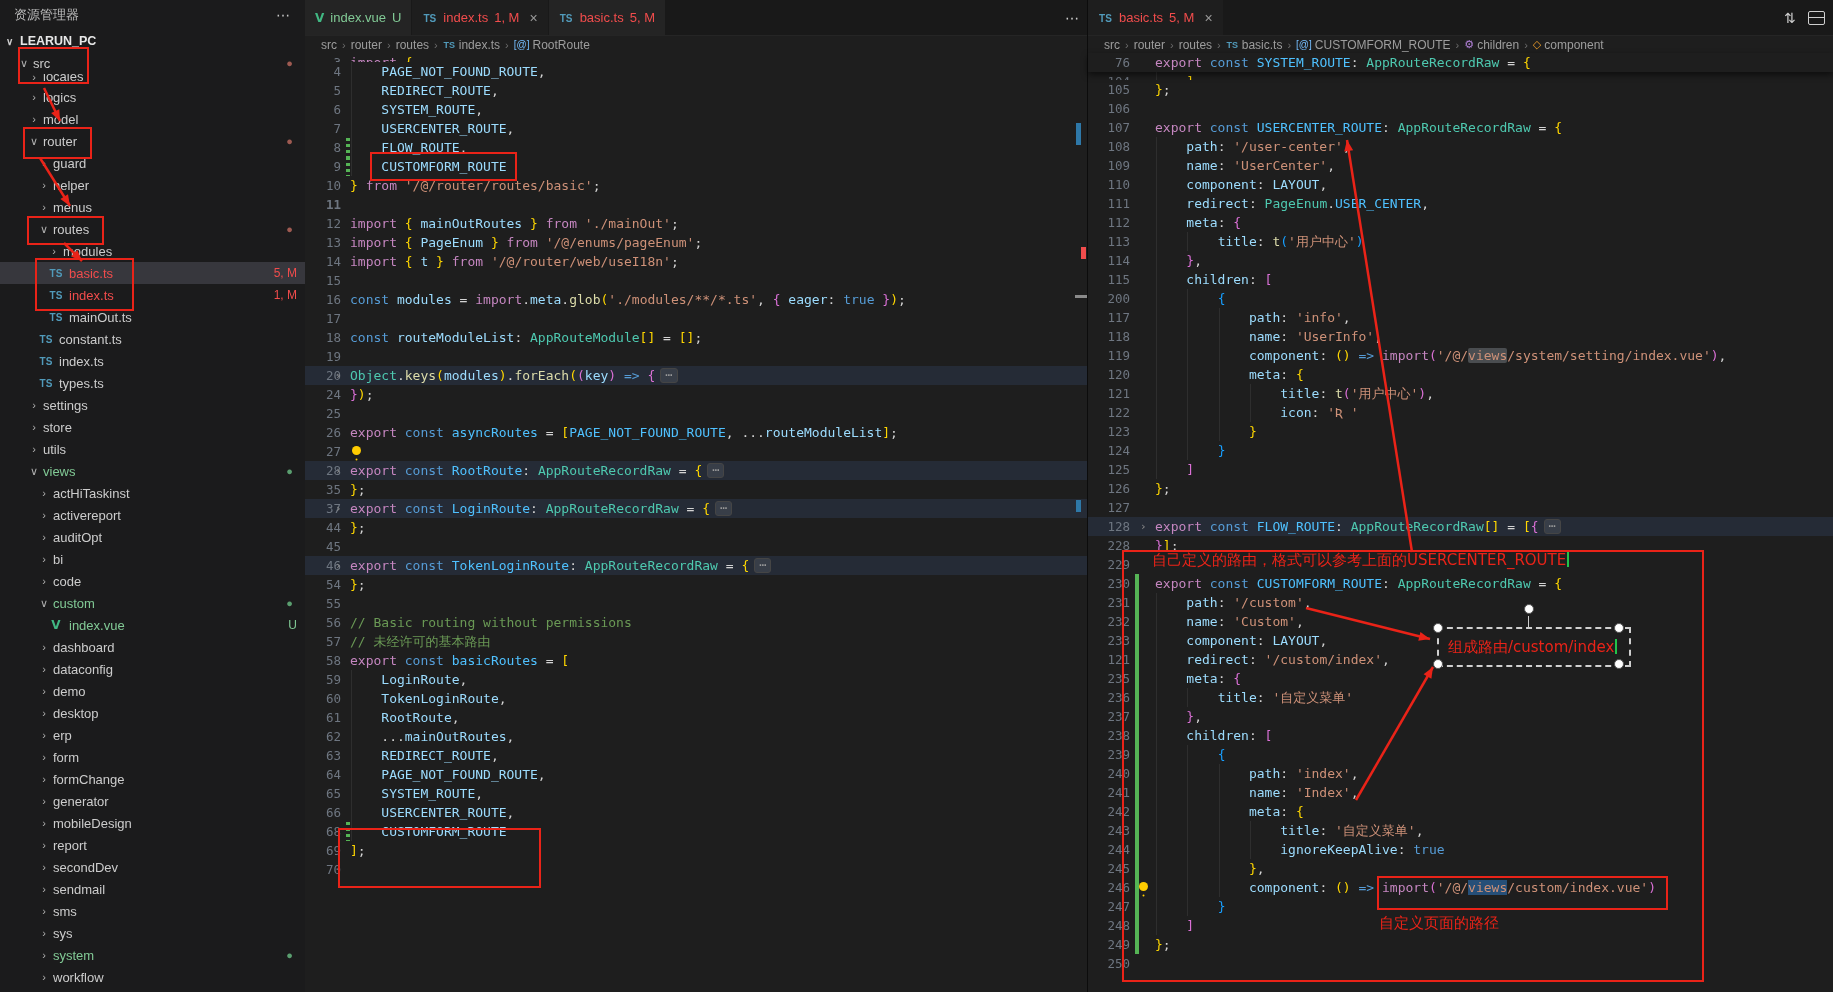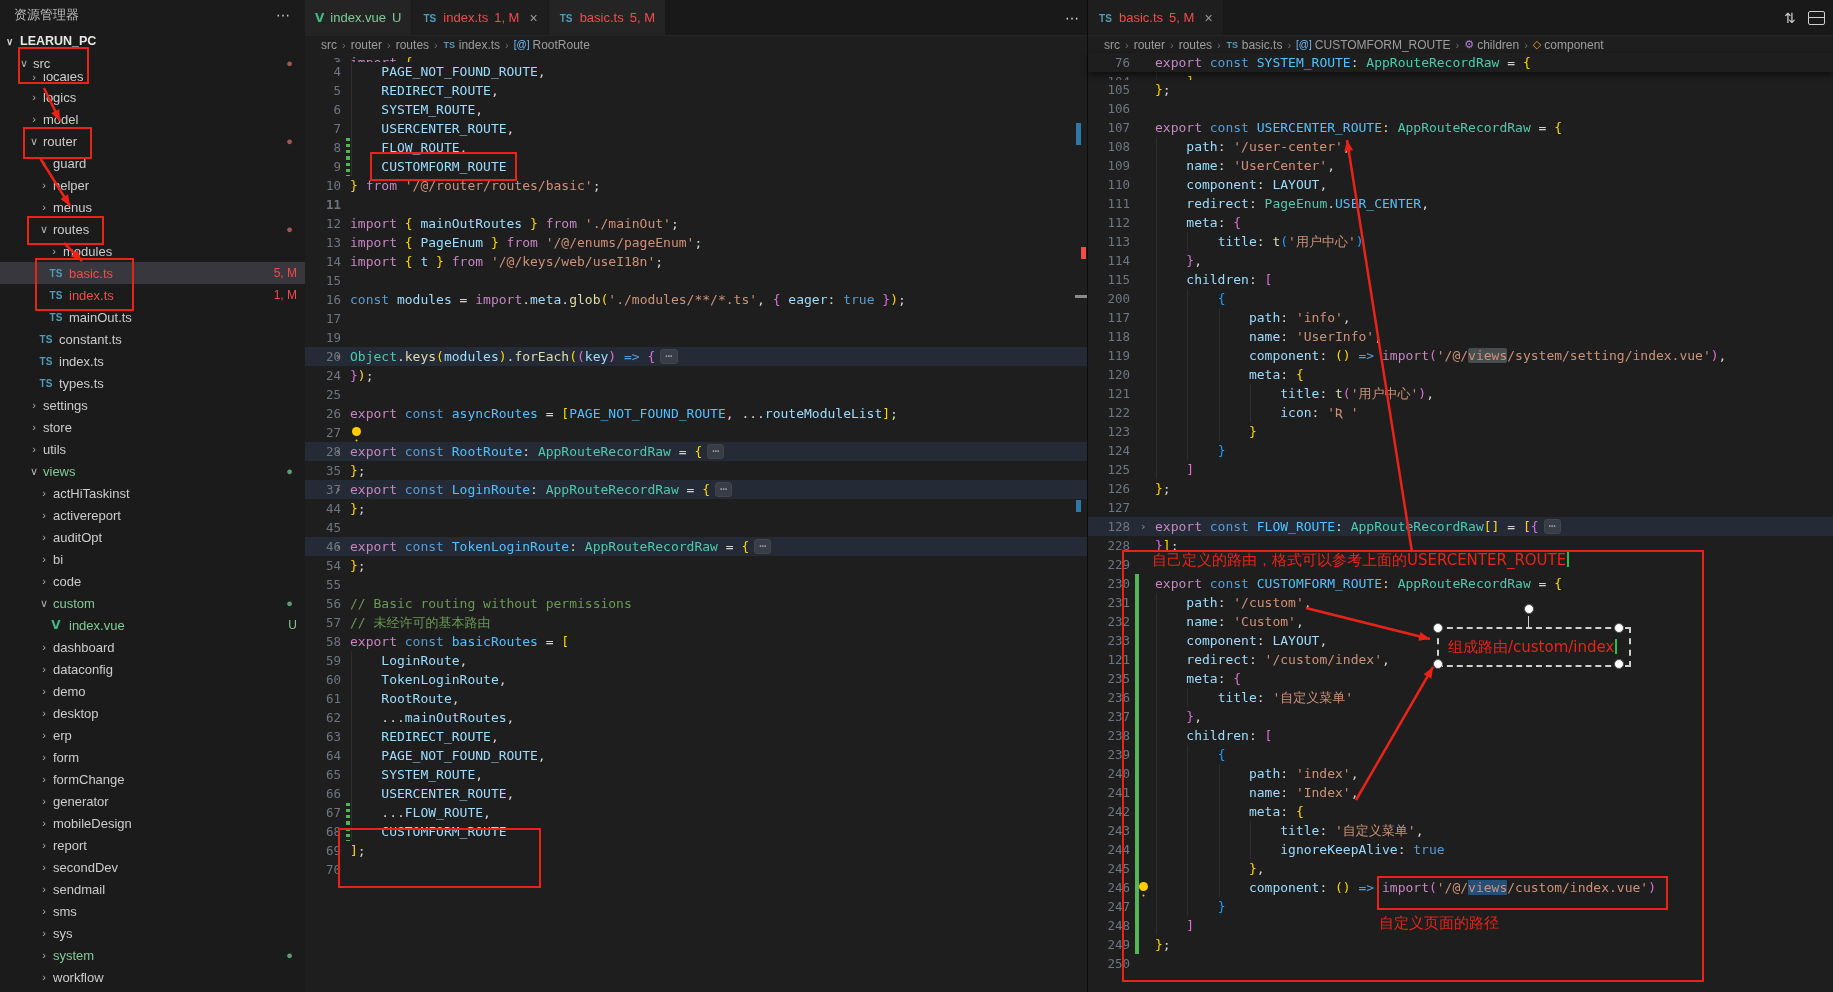--- a/index.html
+++ b/index.html
@@ -402,24 +402,25 @@
         <div class="row"><span class="num" style="width: 36px;">4</span><span class="guide" style="left: 46px;"></span><span class="codeline" style="left: 45px;"><span class="tk-d">    </span><span class="tk-v">PAGE_NOT_FOUND_ROUTE</span><span class="tk-d">,</span></span></div>
         <div class="row"><span class="num" style="width: 36px;">5</span><span class="guide" style="left: 46px;"></span><span class="codeline" style="left: 45px;"><span class="tk-d">    </span><span class="tk-v">REDIRECT_ROUTE</span><span class="tk-d">,</span></span></div>
         <div class="row"><span class="num" style="width: 36px;">6</span><span class="guide" style="left: 46px;"></span><span class="codeline" style="left: 45px;"><span class="tk-d">    </span><span class="tk-v">SYSTEM_ROUTE</span><span class="tk-d">,</span></span></div>
         <div class="row"><span class="num" style="width: 36px;">7</span><span class="guide" style="left: 46px;"></span><span class="codeline" style="left: 45px;"><span class="tk-d">    </span><span class="tk-v">USERCENTER_ROUTE</span><span class="tk-d">,</span></span></div>
         <div class="row"><span class="num" style="width: 36px;">8</span><span class="gbar dash" style="left: 41px;"></span><span class="guide" style="left: 46px;"></span><span class="codeline" style="left: 45px;"><span class="tk-d">    </span><span class="tk-v">FLOW_ROUTE</span><span class="tk-d">,</span></span></div>
         <div class="row"><span class="num" style="width: 36px;">9</span><span class="gbar dash" style="left: 41px;"></span><span class="guide" style="left: 46px;"></span><span class="codeline" style="left: 45px;"><span class="tk-d">    </span><span class="tk-v">CUSTOMFORM_ROUTE</span></span></div>
         <div class="row"><span class="num" style="width: 36px;">10</span><span class="codeline" style="left: 45px;"><span class="tk-y">}</span><span class="tk-k"> from </span><span class="tk-s">'/@/router/routes/basic'</span><span class="tk-d">;</span></span></div>
         <div class="row"><span class="num" style="width: 36px; font-weight: bold;">11</span><span class="codeline" style="left: 45px;"></span></div>
         <div class="row"><span class="num" style="width: 36px;">12</span><span class="codeline" style="left: 45px;"><span class="tk-k">import </span><span class="tk-y">{ </span><span class="tk-v">mainOutRoutes</span><span class="tk-y"> }</span><span class="tk-k"> from </span><span class="tk-s">'./mainOut'</span><span class="tk-d">;</span></span></div>
         <div class="row"><span class="num" style="width: 36px;">13</span><span class="codeline" style="left: 45px;"><span class="tk-k">import </span><span class="tk-y">{ </span><span class="tk-v">PageEnum</span><span class="tk-y"> }</span><span class="tk-k"> from </span><span class="tk-s">'/@/enums/pageEnum'</span><span class="tk-d">;</span></span></div>
-        <div class="row"><span class="num" style="width: 36px;">14</span><span class="codeline" style="left: 45px;"><span class="tk-k">import </span><span class="tk-y">{ </span><span class="tk-v">t</span><span class="tk-y"> }</span><span class="tk-k"> from </span><span class="tk-s">'/@/keys/web/useI18n'</span><span class="tk-d">;</span></span></div>
+        <div class="row"><span class="num" style="width: 36px;">14</span><span class="codeline" style="left: 45px;"><span class="tk-k">import </span><span class="tk-y">{ </span><span class="tk-v">t</span><span class="tk-y"> }</span><span class="tk-k"> from </span><span class="tk-s">'/@/router/web/useI18n'</span><span class="tk-d">;</span></span></div>
         <div class="row"><span class="num" style="width: 36px;">15</span><span class="codeline" style="left: 45px;"></span></div>
         <div class="row"><span class="num" style="width: 36px;">16</span><span class="codeline" style="left: 45px;"><span class="tk-b">const </span><span class="tk-v">modules</span><span class="tk-d"> = </span><span class="tk-k">import</span><span class="tk-d">.</span><span class="tk-v">meta</span><span class="tk-d">.</span><span class="tk-f">glob</span><span class="tk-y">(</span><span class="tk-s">'./modules/**/*.ts'</span><span class="tk-d">, </span><span class="tk-pk">{ </span><span class="tk-v">eager</span><span class="tk-d">: </span><span class="tk-b">true</span><span class="tk-pk"> }</span><span class="tk-y">)</span><span class="tk-d">;</span></span></div>
         <div class="row"><span class="num" style="width: 36px;">17</span><span class="codeline" style="left: 45px;"></span></div>
+        <div class="row"><span class="num" style="width: 36px;">18</span><span class="codeline" style="left: 45px;"><span class="tk-b">const </span><span class="tk-v">routeModuleList</span><span class="tk-d">: </span><span class="tk-t">AppRouteModule</span><span class="tk-y">[]</span><span class="tk-d"> = </span><span class="tk-y">[]</span><span class="tk-d">;</span></span></div>
         <div class="row"><span class="num" style="width: 36px;">19</span><span class="codeline" style="left: 45px;"></span></div>
         <div class="row hl"><span class="num" style="width: 36px;">20</span><span class="chev2" style="left: 30px;">›</span><span class="codeline" style="left: 45px;"><span class="tk-t">Object</span><span class="tk-d">.</span><span class="tk-f">keys</span><span class="tk-y">(</span><span class="tk-v">modules</span><span class="tk-y">)</span><span class="tk-d">.</span><span class="tk-f">forEach</span><span class="tk-y">(</span><span class="tk-pk">(</span><span class="tk-v">key</span><span class="tk-pk">)</span><span class="tk-b"> =&gt; </span><span class="tk-pk">{</span><span class="fold-ell">⋯</span></span></div>
         <div class="row"><span class="num" style="width: 36px;">24</span><span class="codeline" style="left: 45px;"><span class="tk-pk">}</span><span class="tk-y">)</span><span class="tk-d">;</span></span></div>
         <div class="row"><span class="num" style="width: 36px;">25</span><span class="codeline" style="left: 45px;"></span></div>
         <div class="row"><span class="num" style="width: 36px;">26</span><span class="codeline" style="left: 45px;"><span class="tk-k">export </span><span class="tk-b">const </span><span class="tk-c">asyncRoutes</span><span class="tk-d"> = </span><span class="tk-y">[</span><span class="tk-c">PAGE_NOT_FOUND_ROUTE</span><span class="tk-d">, </span><span class="tk-d">...</span><span class="tk-v">routeModuleList</span><span class="tk-y">]</span><span class="tk-d">;</span></span></div>
         <div class="row"><span class="num" style="width: 36px;">27</span><span class="bulb" style="left: 47px;"></span><span class="codeline" style="left: 45px;"></span></div>
         <div class="row hl"><span class="num" style="width: 36px;">28</span><span class="chev2" style="left: 30px;">›</span><span class="codeline" style="left: 45px;"><span class="tk-k">export </span><span class="tk-b">const </span><span class="tk-c">RootRoute</span><span class="tk-d">: </span><span class="tk-t">AppRouteRecordRaw</span><span class="tk-d"> = </span><span class="tk-y">{</span><span class="fold-ell">⋯</span></span></div>
         <div class="row"><span class="num" style="width: 36px;">35</span><span class="codeline" style="left: 45px;"><span class="tk-y">}</span><span class="tk-d">;</span></span></div>
         <div class="row hl"><span class="num" style="width: 36px;">37</span><span class="chev2" style="left: 30px;">›</span><span class="codeline" style="left: 45px;"><span class="tk-k">export </span><span class="tk-b">const </span><span class="tk-c">LoginRoute</span><span class="tk-d">: </span><span class="tk-t">AppRouteRecordRaw</span><span class="tk-d"> = </span><span class="tk-y">{</span><span class="fold-ell">⋯</span></span></div>
         <div class="row"><span class="num" style="width: 36px;">44</span><span class="codeline" style="left: 45px;"><span class="tk-y">}</span><span class="tk-d">;</span></span></div>
@@ -431,21 +432,20 @@
         <div class="row"><span class="num" style="width: 36px;">57</span><span class="codeline" style="left: 45px;"><span class="tk-m">// 未经许可的基本路由</span></span></div>
         <div class="row"><span class="num" style="width: 36px;">58</span><span class="codeline" style="left: 45px;"><span class="tk-k">export </span><span class="tk-b">const </span><span class="tk-c">basicRoutes</span><span class="tk-d"> = </span><span class="tk-y">[</span></span></div>
         <div class="row"><span class="num" style="width: 36px;">59</span><span class="guide" style="left: 46px;"></span><span class="codeline" style="left: 45px;"><span class="tk-d">    </span><span class="tk-v">LoginRoute</span><span class="tk-d">,</span></span></div>
         <div class="row"><span class="num" style="width: 36px;">60</span><span class="guide" style="left: 46px;"></span><span class="codeline" style="left: 45px;"><span class="tk-d">    </span><span class="tk-v">TokenLoginRoute</span><span class="tk-d">,</span></span></div>
         <div class="row"><span class="num" style="width: 36px;">61</span><span class="guide" style="left: 46px;"></span><span class="codeline" style="left: 45px;"><span class="tk-d">    </span><span class="tk-v">RootRoute</span><span class="tk-d">,</span></span></div>
         <div class="row"><span class="num" style="width: 36px;">62</span><span class="guide" style="left: 46px;"></span><span class="codeline" style="left: 45px;"><span class="tk-d">    </span><span class="tk-d">...</span><span class="tk-v">mainOutRoutes</span><span class="tk-d">,</span></span></div>
         <div class="row"><span class="num" style="width: 36px;">63</span><span class="guide" style="left: 46px;"></span><span class="codeline" style="left: 45px;"><span class="tk-d">    </span><span class="tk-v">REDIRECT_ROUTE</span><span class="tk-d">,</span></span></div>
         <div class="row"><span class="num" style="width: 36px;">64</span><span class="guide" style="left: 46px;"></span><span class="codeline" style="left: 45px;"><span class="tk-d">    </span><span class="tk-v">PAGE_NOT_FOUND_ROUTE</span><span class="tk-d">,</span></span></div>
         <div class="row"><span class="num" style="width: 36px;">65</span><span class="guide" style="left: 46px;"></span><span class="codeline" style="left: 45px;"><span class="tk-d">    </span><span class="tk-v">SYSTEM_ROUTE</span><span class="tk-d">,</span></span></div>
         <div class="row"><span class="num" style="width: 36px;">66</span><span class="guide" style="left: 46px;"></span><span class="codeline" style="left: 45px;"><span class="tk-d">    </span><span class="tk-v">USERCENTER_ROUTE</span><span class="tk-d">,</span></span></div>
-        <div class="row"><span class="num" style="width: 36px;">67</span><span class="gbar dash" style="left: 41px;"></span><span class="guide" style="left: 46px;"></span><span class="codeline" style="left: 45px;"><span class="tk-d">    </span><span class="tk-d">...</span><span class="tk-v">FLOW_ROUTE</span><span class="tk-d">,</span></span></div>
         <div class="row"><span class="num" style="width: 36px;">68</span><span class="gbar dash" style="left: 41px;"></span><span class="guide" style="left: 46px;"></span><span class="codeline" style="left: 45px;"><span class="tk-d">    </span><span class="tk-v">CUSTOMFORM_ROUTE</span></span></div>
         <div class="row"><span class="num" style="width: 36px;">69</span><span class="codeline" style="left: 45px;"><span class="tk-y">]</span><span class="tk-d">;</span></span></div>
         <div class="row"><span class="num" style="width: 36px;">70</span><span class="codeline" style="left: 45px;"></span></div>
       </div>
     </div>
   <div id="group-right" class="group" style="left: 1088px; width: 745px;">
       <div class="tabbar">
         <div class="tab active">
           <span><span class="tsbadge">TS</span></span>
           <span class="c-red">basic.ts</span>

